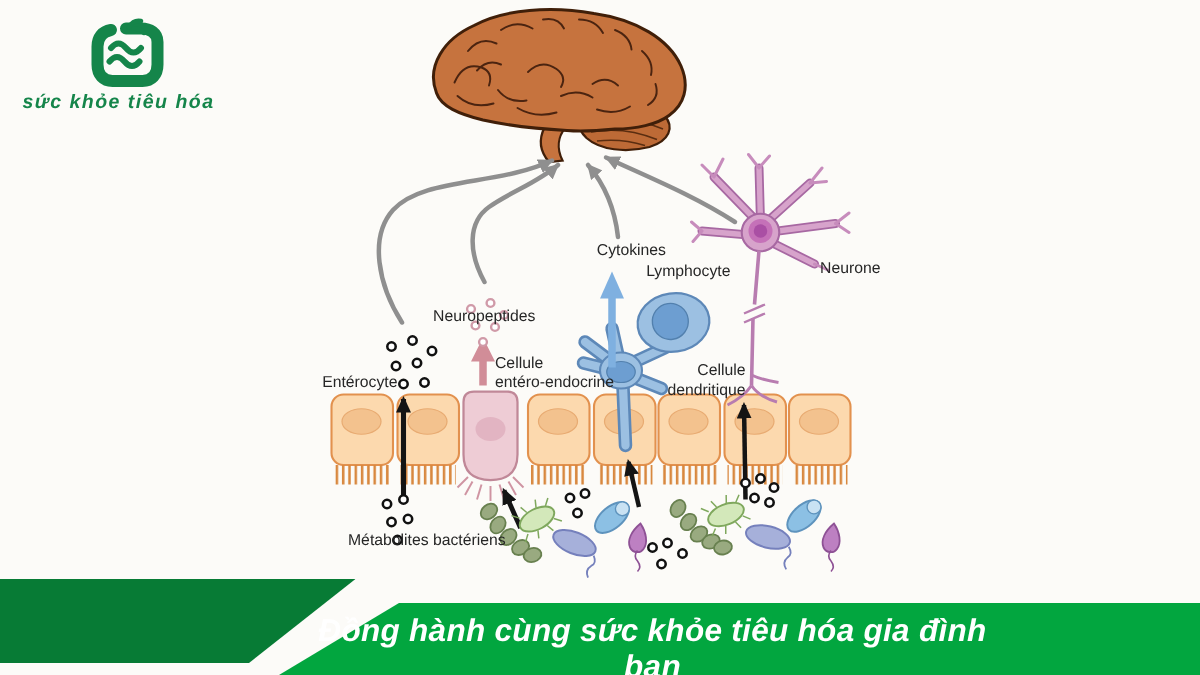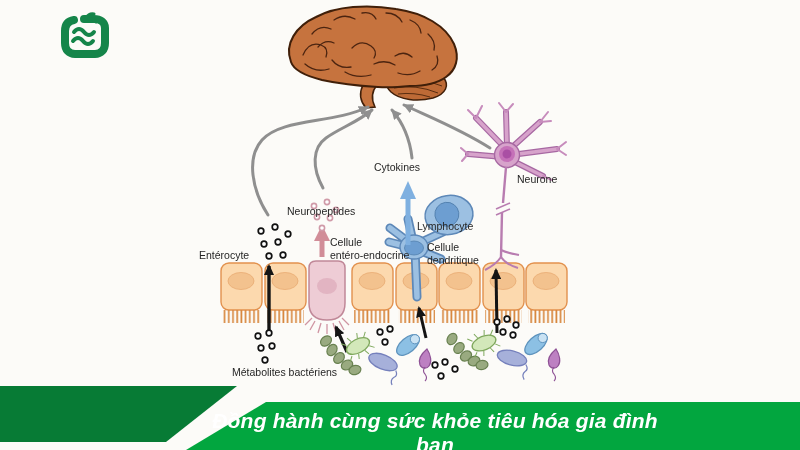--- a/index.html
+++ b/index.html
@@ -1,22 +1,22 @@
 <!DOCTYPE html>
 <html><head>
 <meta charset="utf-8">
 <style>
   html,body{margin:0;padding:0;}
   body{width:800px;height:450px;font-family:"Liberation Sans",sans-serif;}
   .stage{position:relative;width:800px;height:450px;background:#fcfbf8;overflow:hidden;}
   .diagram-svg{position:absolute;left:0;top:0;width:800px;height:450px;}
   
   .lbl{position:absolute;font-size:10.5px;color:#262626;line-height:12.5px;white-space:nowrap;}
-  .lbl.center{text-align:left;}
-  .lbl.right{}
+  .lbl.center{text-align:right;}
+  .lbl.right{text-align:right;}
   
   .logo{position:absolute;left:4px;top:10px;width:150px;height:68px;}
   .logo-icon{position:absolute;left:56px;top:2px;width:50px;height:46px;}
   .logo-text{position:absolute;left:0;top:50px;width:150px;text-align:center;
     font-style:italic;font-weight:bold;font-size:13px;letter-spacing:1px;color:#15854a;}
   
   .banner-dark{position:absolute;left:0;top:386px;width:240px;height:56px;background:#077b35;
     clip-path:polygon(0 0,237px 0,166px 56px,0 56px);}
   .banner-bright{position:absolute;left:0;top:402px;width:800px;height:48px;background:#02a63f;
     clip-path:polygon(266px 0,800px 0,800px 48px,186px 48px);}
@@ -269,41 +269,42 @@
         <circle cx="9" cy="0" r="4.6" fill="#c9e2f3" stroke="#5e93bd" stroke-width="0.9"></circle>
       </g>
       <g transform="translate(555 358)">
         <path d="M1 -9 C5 -3 6 4 3 8 C1 11 -4 11 -6 7 C-8 2 -5 -4 1 -9 Z" fill="#bd80c2" stroke="#8e5195" stroke-width="1.2"></path>
         <path d="M-1 9 q-3 4 0 7 q3 4 0 7" fill="none" stroke="#8e5195" stroke-width="1.1"></path>
       </g>
     </g>
   </svg>
 
   <div class="lbl center" style="left:374px;top:161px;width:70px;">Cytokines</div>
-  <div class="lbl center" style="left:417px;top:175px;width:70px;margin-top:45px;">Lymphocyte</div>
+  <div class="lbl center" style="left:417px;top:175px;width:70px;">Lymphocyte</div>
   <div class="lbl center" style="left:517px;top:173px;width:70px;">Neurone</div>
   <div class="lbl center" style="left:287px;top:205px;width:70px;">Neuropeptides</div>
   <div class="lbl right" style="left:199px;top:249px;width:66px;">Entérocyte</div>
   <div class="lbl" style="left:330px;top:236px;">
     <div>Cellule</div>
     <div>entéro-endocrine</div>
   </div>
   <div class="lbl center" style="left:427px;top:241px;width:70px;">
     <div>Cellule</div>
     <div>dendritique</div>
   </div>
-  <div class="lbl" style="left:232px;top:366px;text-align:right;">Métabolites bactériens</div>
+  <div class="lbl" style="left:232px;top:354px;text-align:right;">Métabolites bactériens</div>
 
   <div class="logo">
     <svg class="logo-icon" viewBox="0 0 50 46">
       <g fill="none" stroke="#15854a" stroke-linecap="round" stroke-linejoin="round">
         <path d="M14 8 C8 9 5 13 5 19 L5 31 C5 38 9 42 15 42 L35 42 C41 42 45 38 45 31 L45 16 C45 10 40 7 34 7 L24 7" stroke-width="8"></path>
         <path d="M14 20 q5 -6 10 0 q5 6 10 0 M13 29 q5 -6 10 0 q5 6 10 0" stroke-width="4"></path>
         <path d="M26 6 q3 -5 8 -4 M29 7 q5 0 7 3" stroke-width="3"></path>
       </g>
     </svg>
+    <div class="logo-text">sức khỏe tiêu hóa</div>
   </div>
 
   <div class="banner-dark"></div>
   <div class="banner-bright"></div>
   <div class="banner-text">Đồng hành cùng sức khỏe tiêu hóa gia đình bạn</div>
 
 </div>
 
 </body></html>

